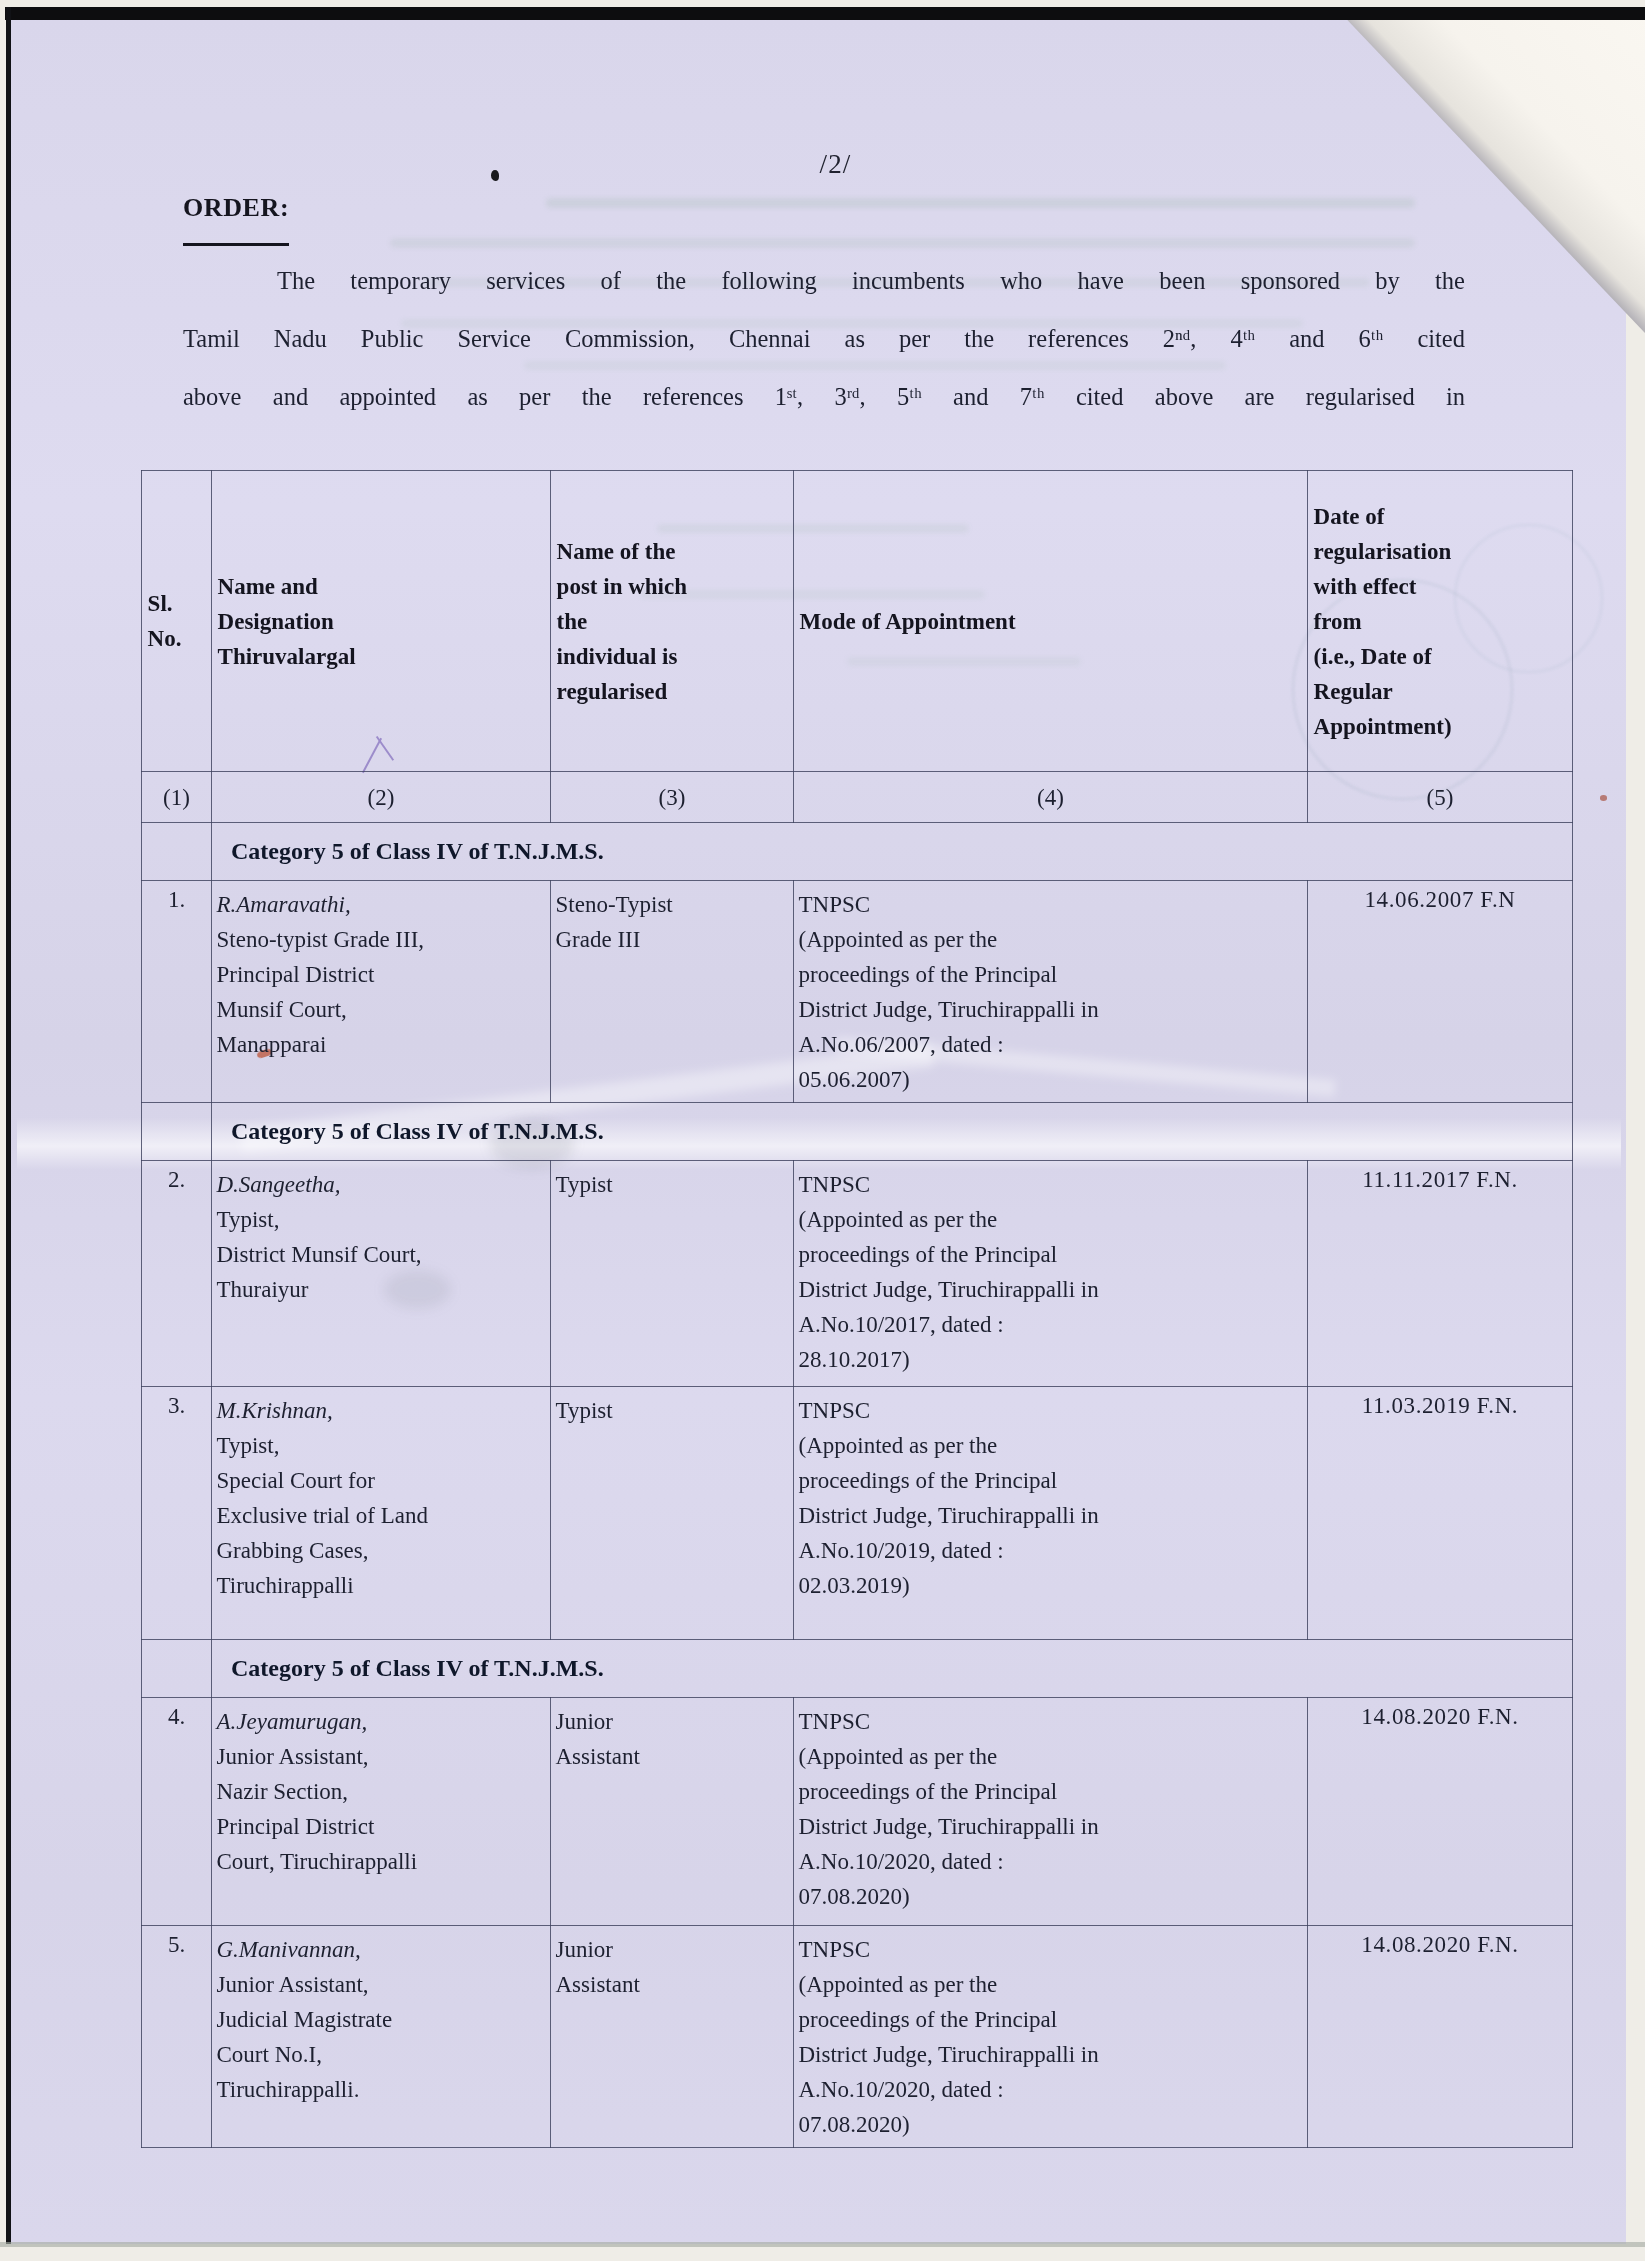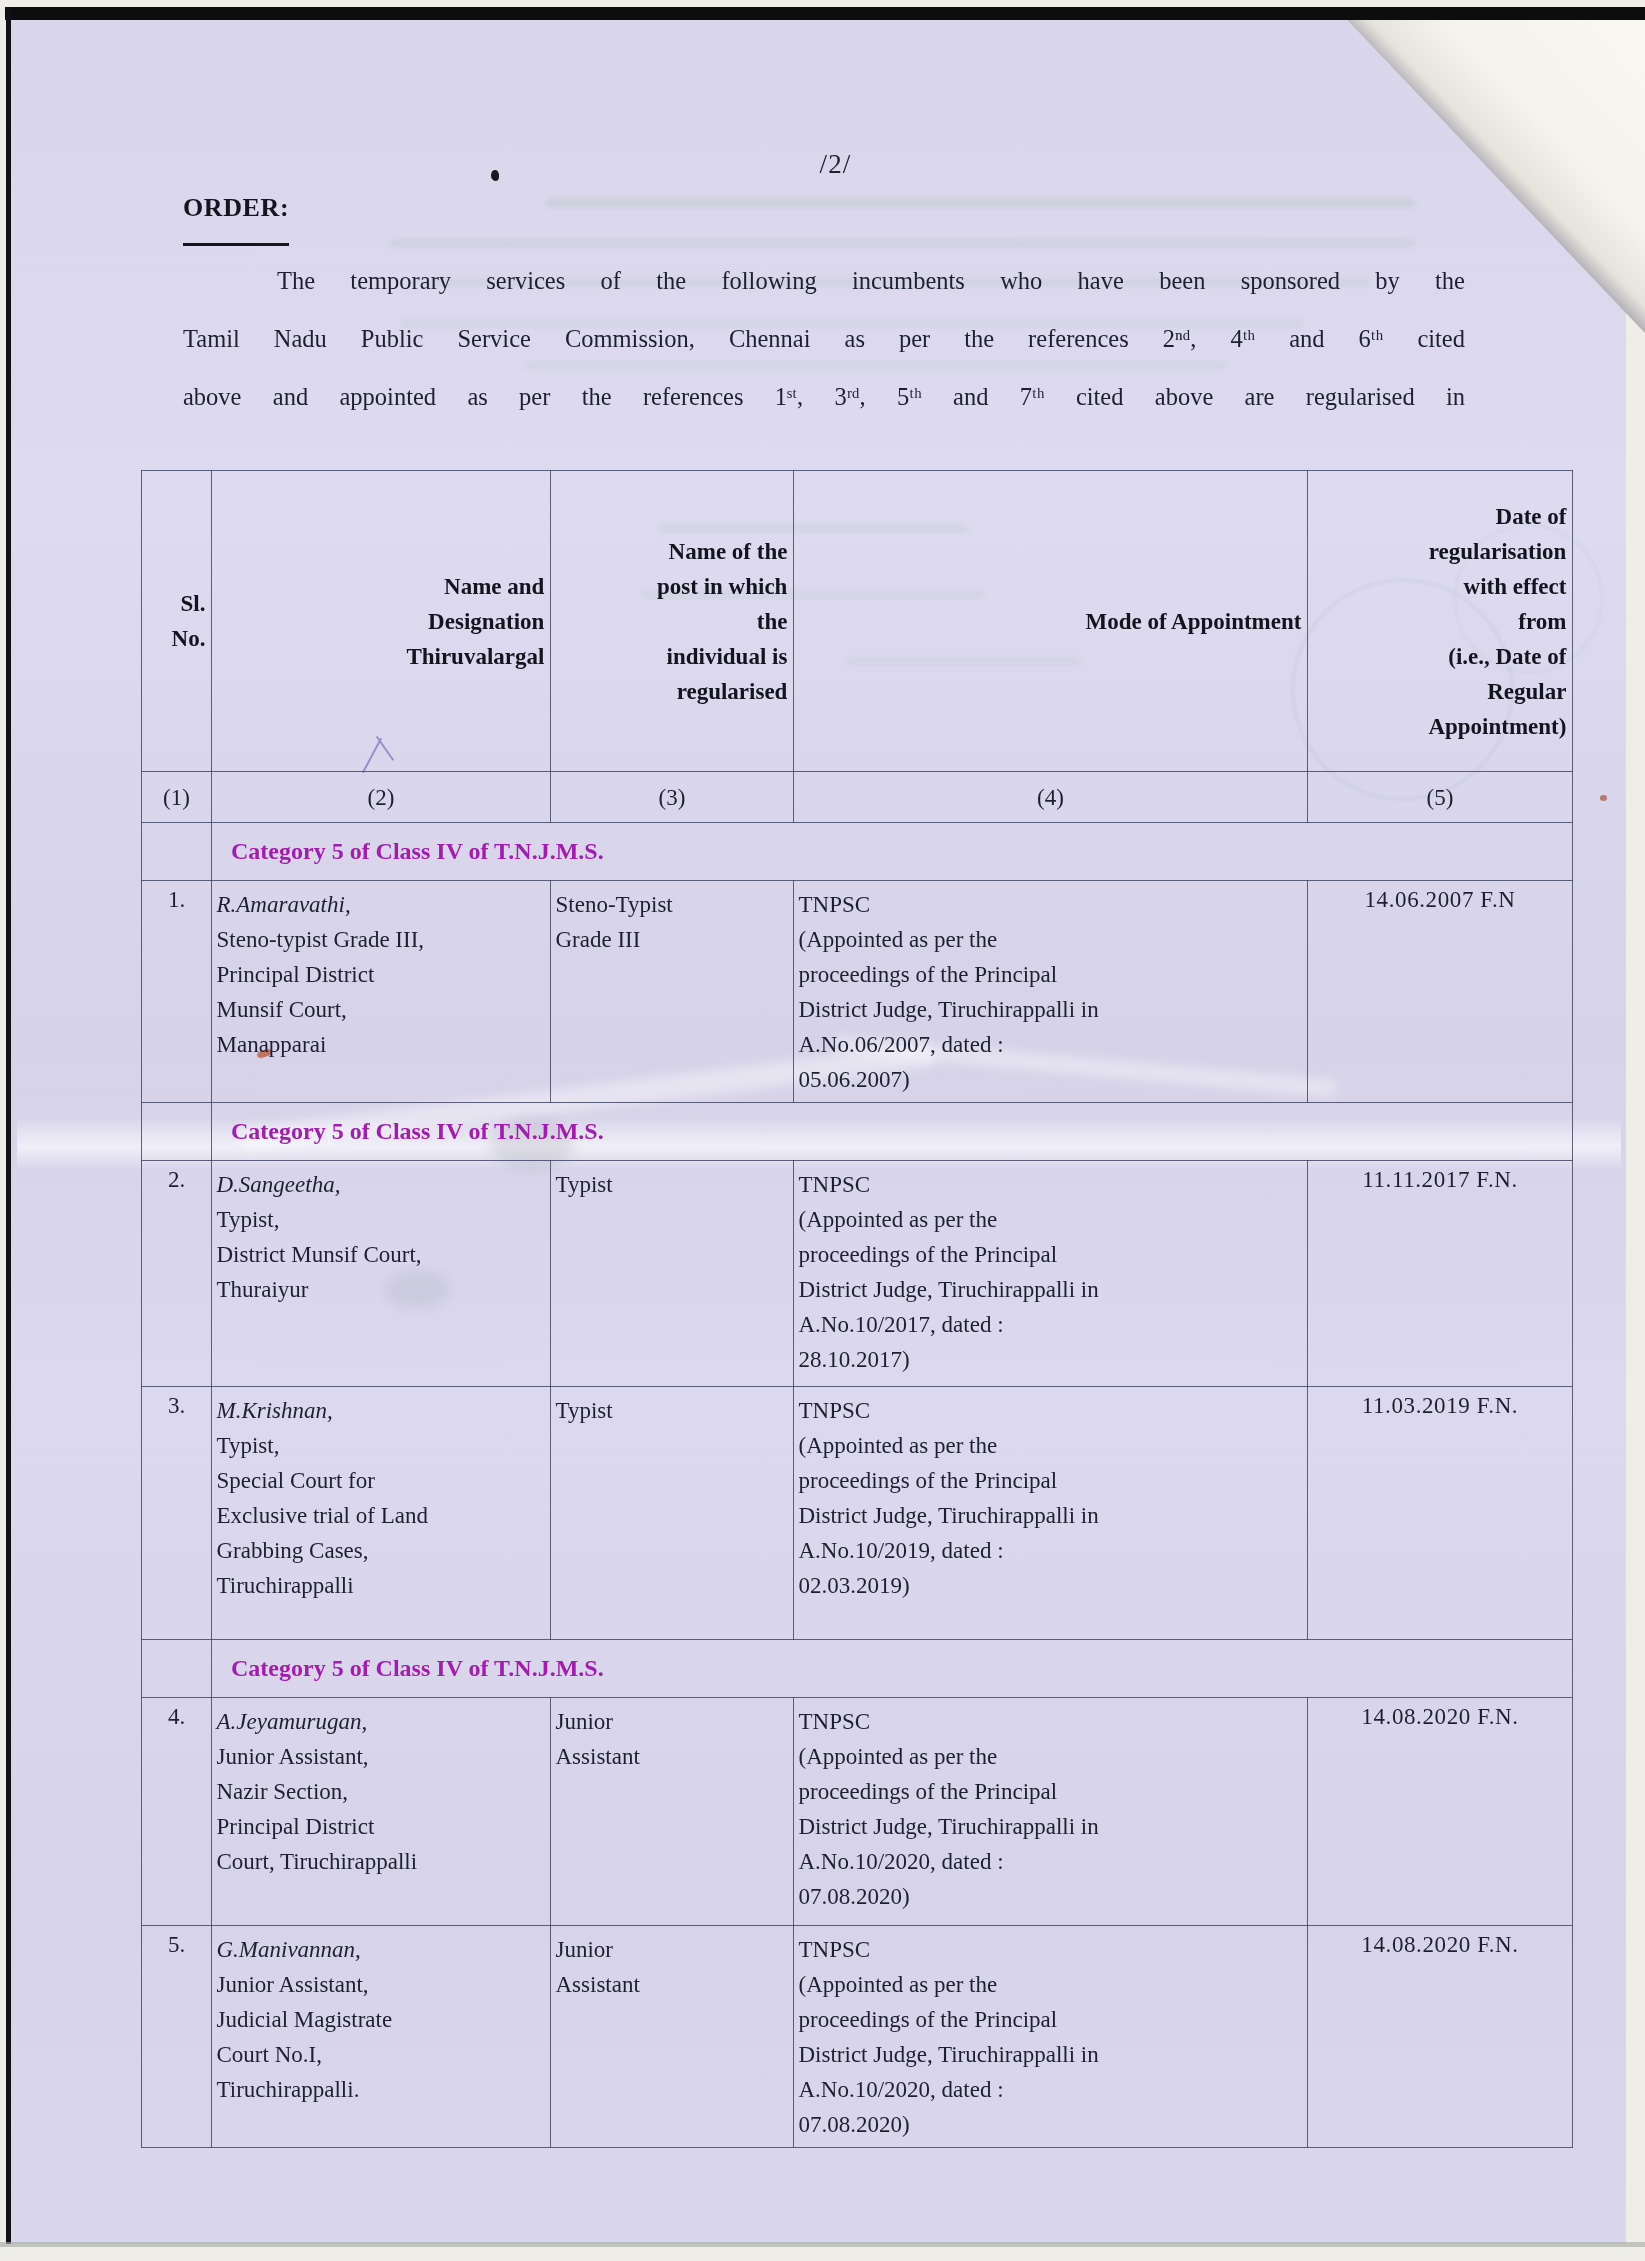--- a/index.html
+++ b/index.html
@@ -49,25 +49,25 @@
   .para .ln{text-align:justify;text-align-last:justify;}
   .para .ln.first{text-indent:94px;}
   .para .ln.last{text-align-last:left;}
   
   table.reg{
     position:absolute;left:141px;top:470px;width:1432px;z-index:3;
     border-collapse:collapse;table-layout:fixed;
     font-size:23px;color:#1d2030;
   }
   table.reg td{border:1.1px solid rgba(62,66,94,.82);vertical-align:top;padding:5.6px 4.5px;}
-  tr.hdr td{vertical-align:middle;text-align:right;font-weight:bold;color:#14141f;
+  tr.hdr td{vertical-align:middle;text-align:left;font-weight:bold;color:#14141f;
     white-space:pre-line;line-height:35px;font-size:23px;padding:10px 5.6px;}
   tr.nums td{text-align:center;vertical-align:middle;line-height:27px;padding:3.3px;}
   tr.cat td{vertical-align:middle;}
-  .cat-label{font-weight:bold;font-size:24px;color:#a21caf;padding:7.8px 2.2px 7.8px 14.5px;}
+  .cat-label{font-weight:bold;font-size:24px;color:#0f172a;padding:7.8px 2.2px 7.8px 14.5px;}
   td.c-sl{text-align:center;padding-top:10px;}
   td.c-name{padding:9px 5.6px 5.6px 13.4px;line-height:35px;}
   .nm{font-style:italic;}
   .desig{white-space:pre-line;}
   td.c-post{text-align:left;white-space:pre-line;line-height:35px;padding-top:9px;}
   td.c-mode{white-space:pre-line;line-height:35px;padding-top:9px;}
   td.c-date{text-align:center;padding-top:9px;letter-spacing:0.6px;margin-top:16px;}
 </style>
 </head>
 <body>

